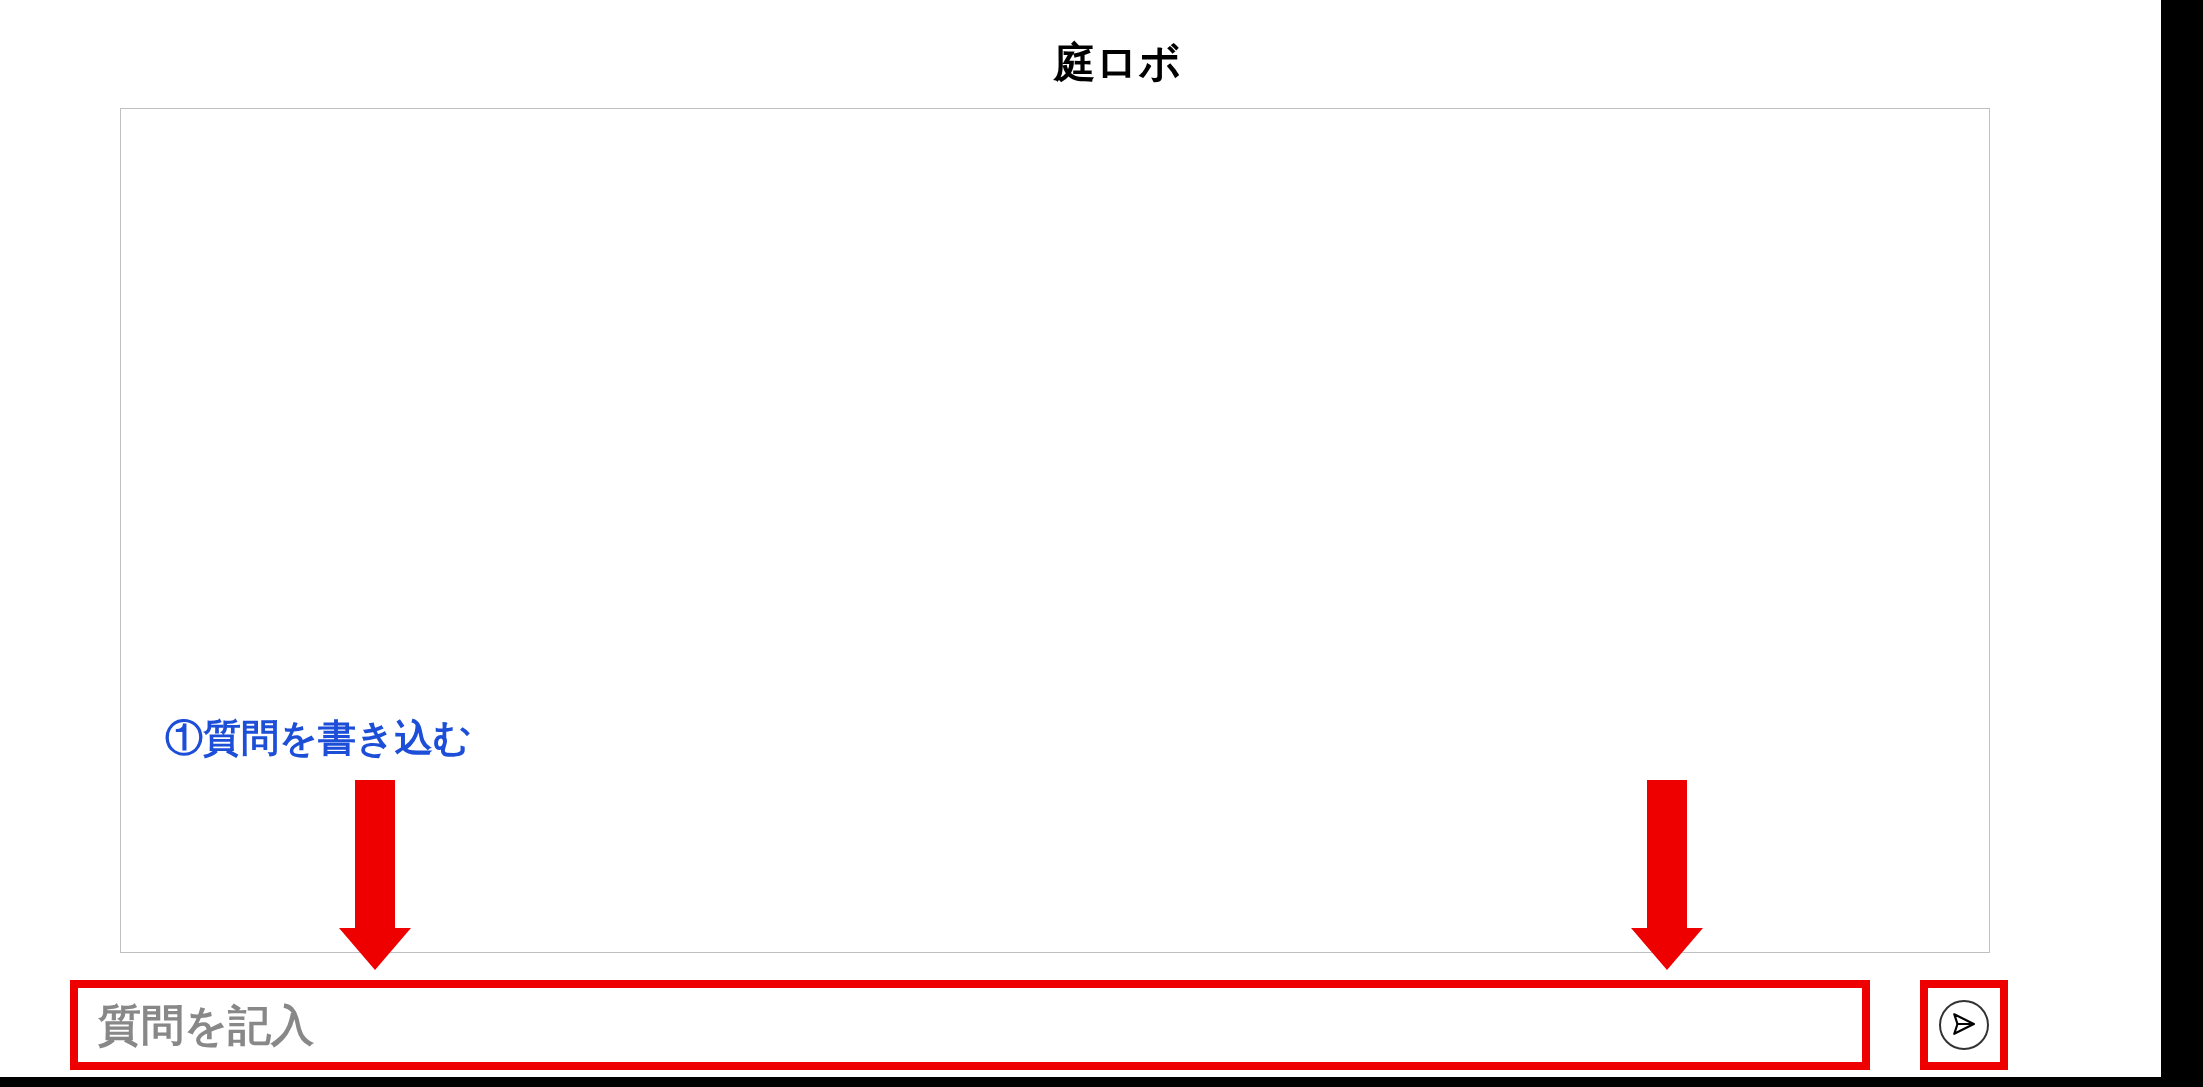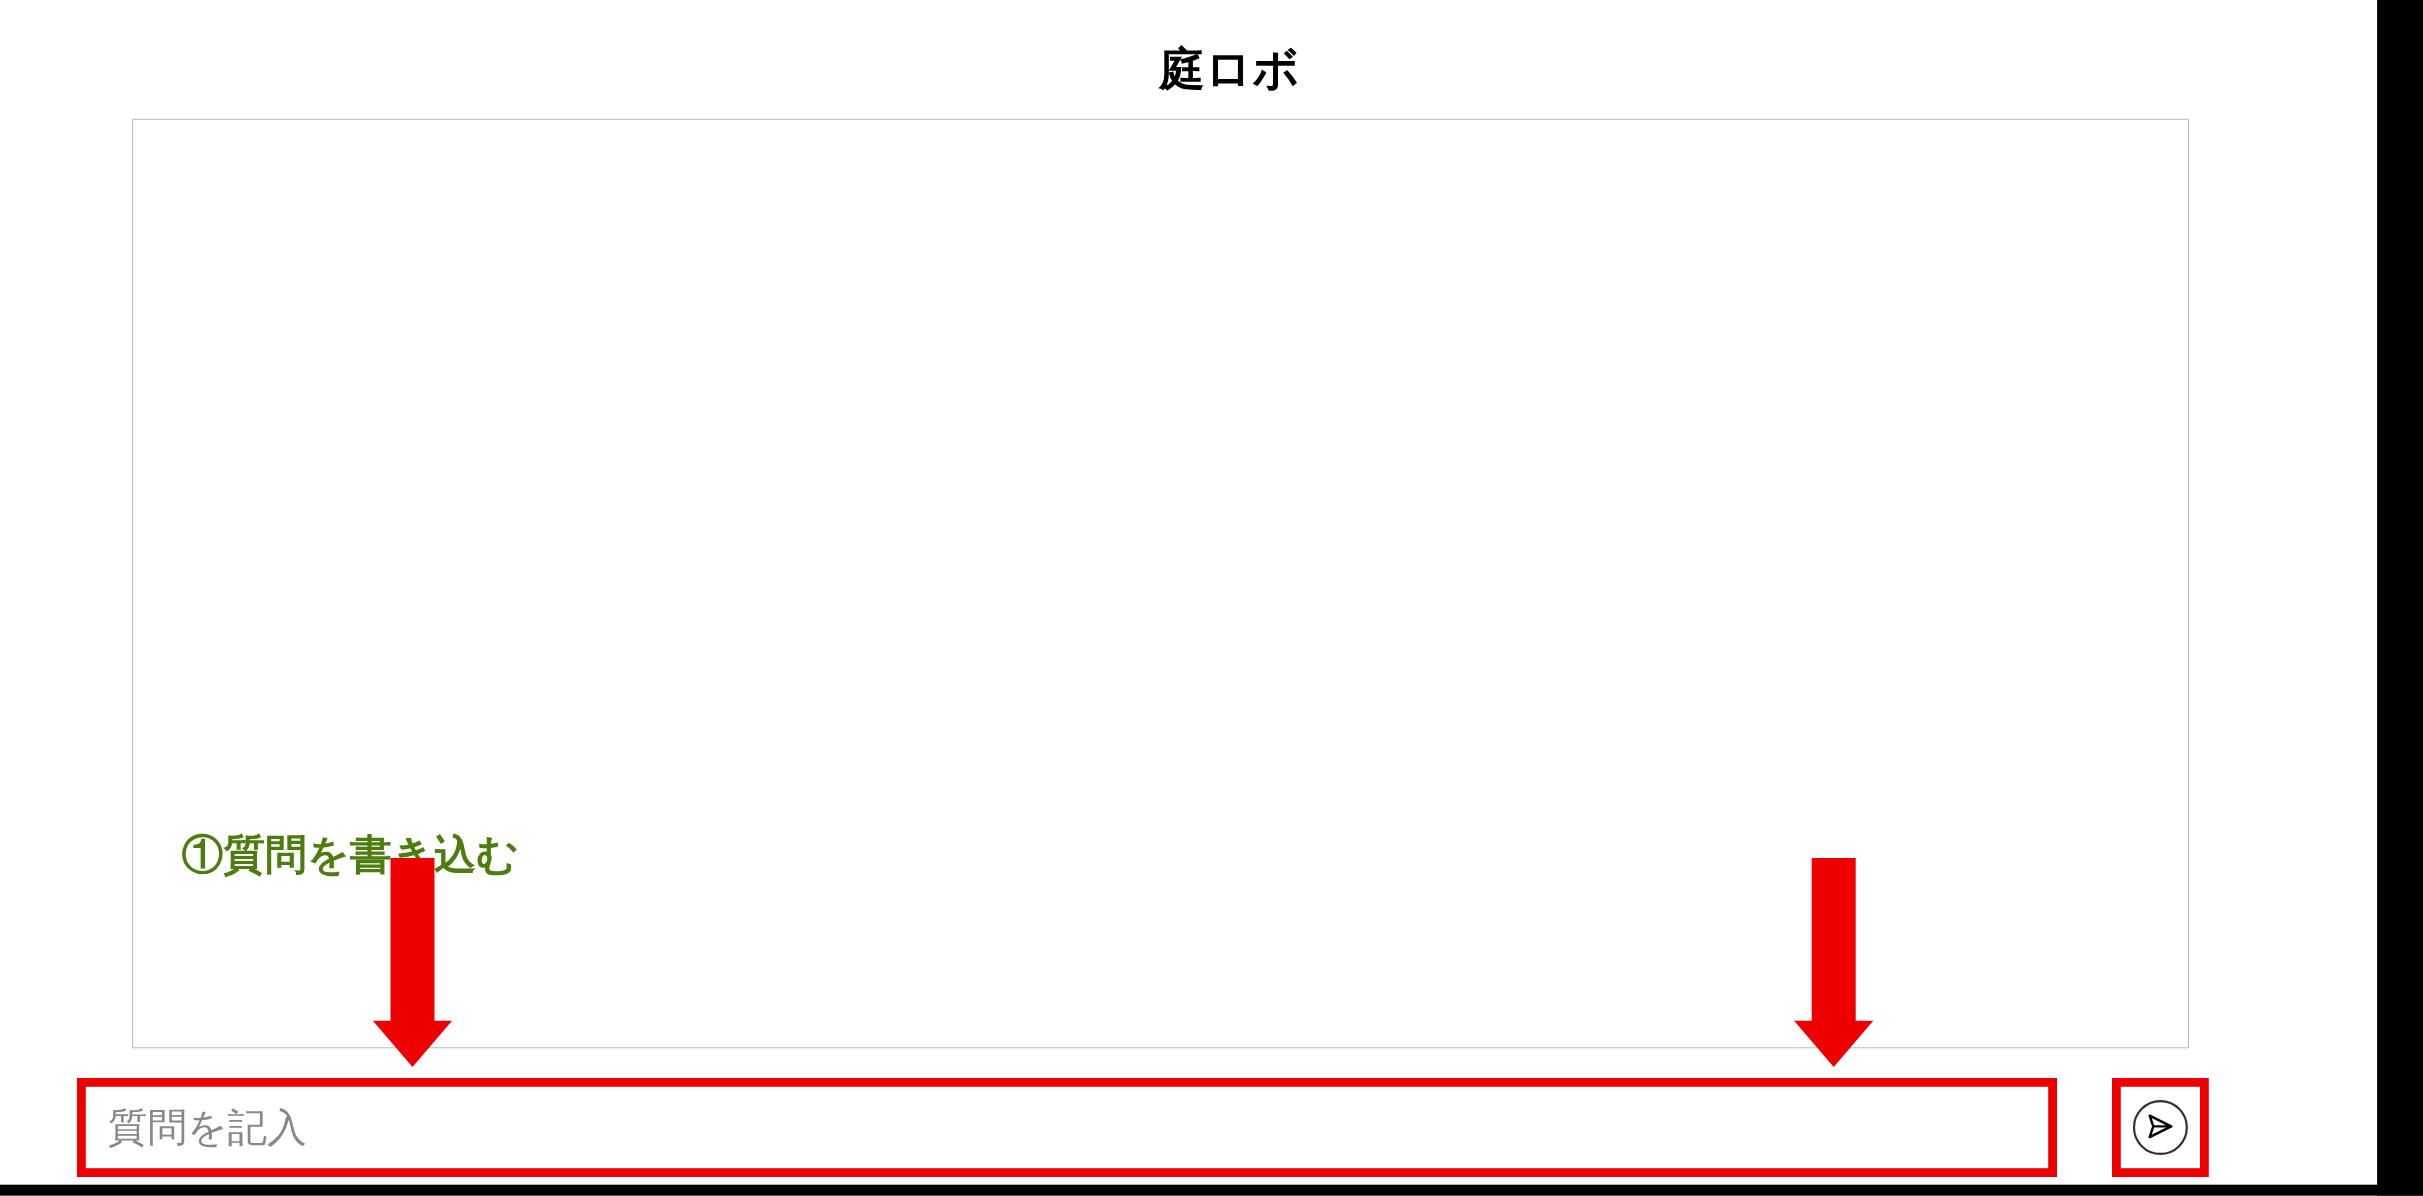--- a/index.html
+++ b/index.html
@@ -71,23 +71,24 @@
       border: 8px solid #ee0000;
       display: flex;
       align-items: center;
       padding: 0 20px;
       background: #fff;
     }
     .question-input {
       width: 100%;
       border: none;
       outline: none;
-      font-size: 36px;
+      font-size: 43px;
       color: #000;
       background: transparent;
+      font-weight: bold;
     }
     .question-input::placeholder {
       color: #888;
     }
     .send-highlight-box {
       position: absolute;
       left: 1920px;
       top: 980px;
       width: 88px;
       height: 90px;
@@ -108,24 +109,24 @@
       justify-content: center;
       cursor: pointer;
     }
     .send-button svg {
       width: 26px;
       height: 26px;
     }
     .annotation-1 {
       position: absolute;
       left: 165px;
-      top: 752px;
+      top: 713px;
       font-size: 38px;
       font-weight: 700;
-      color: #4d7c0f;
+      color: #1d4ed8;
       white-space: nowrap;
     }
     .annotation-2 {
       position: absolute;
       left: 1420px;
       top: 720px;
       font-size: 38px;
       font-weight: 700;
       color: #ee0000;
       white-space: nowrap;

